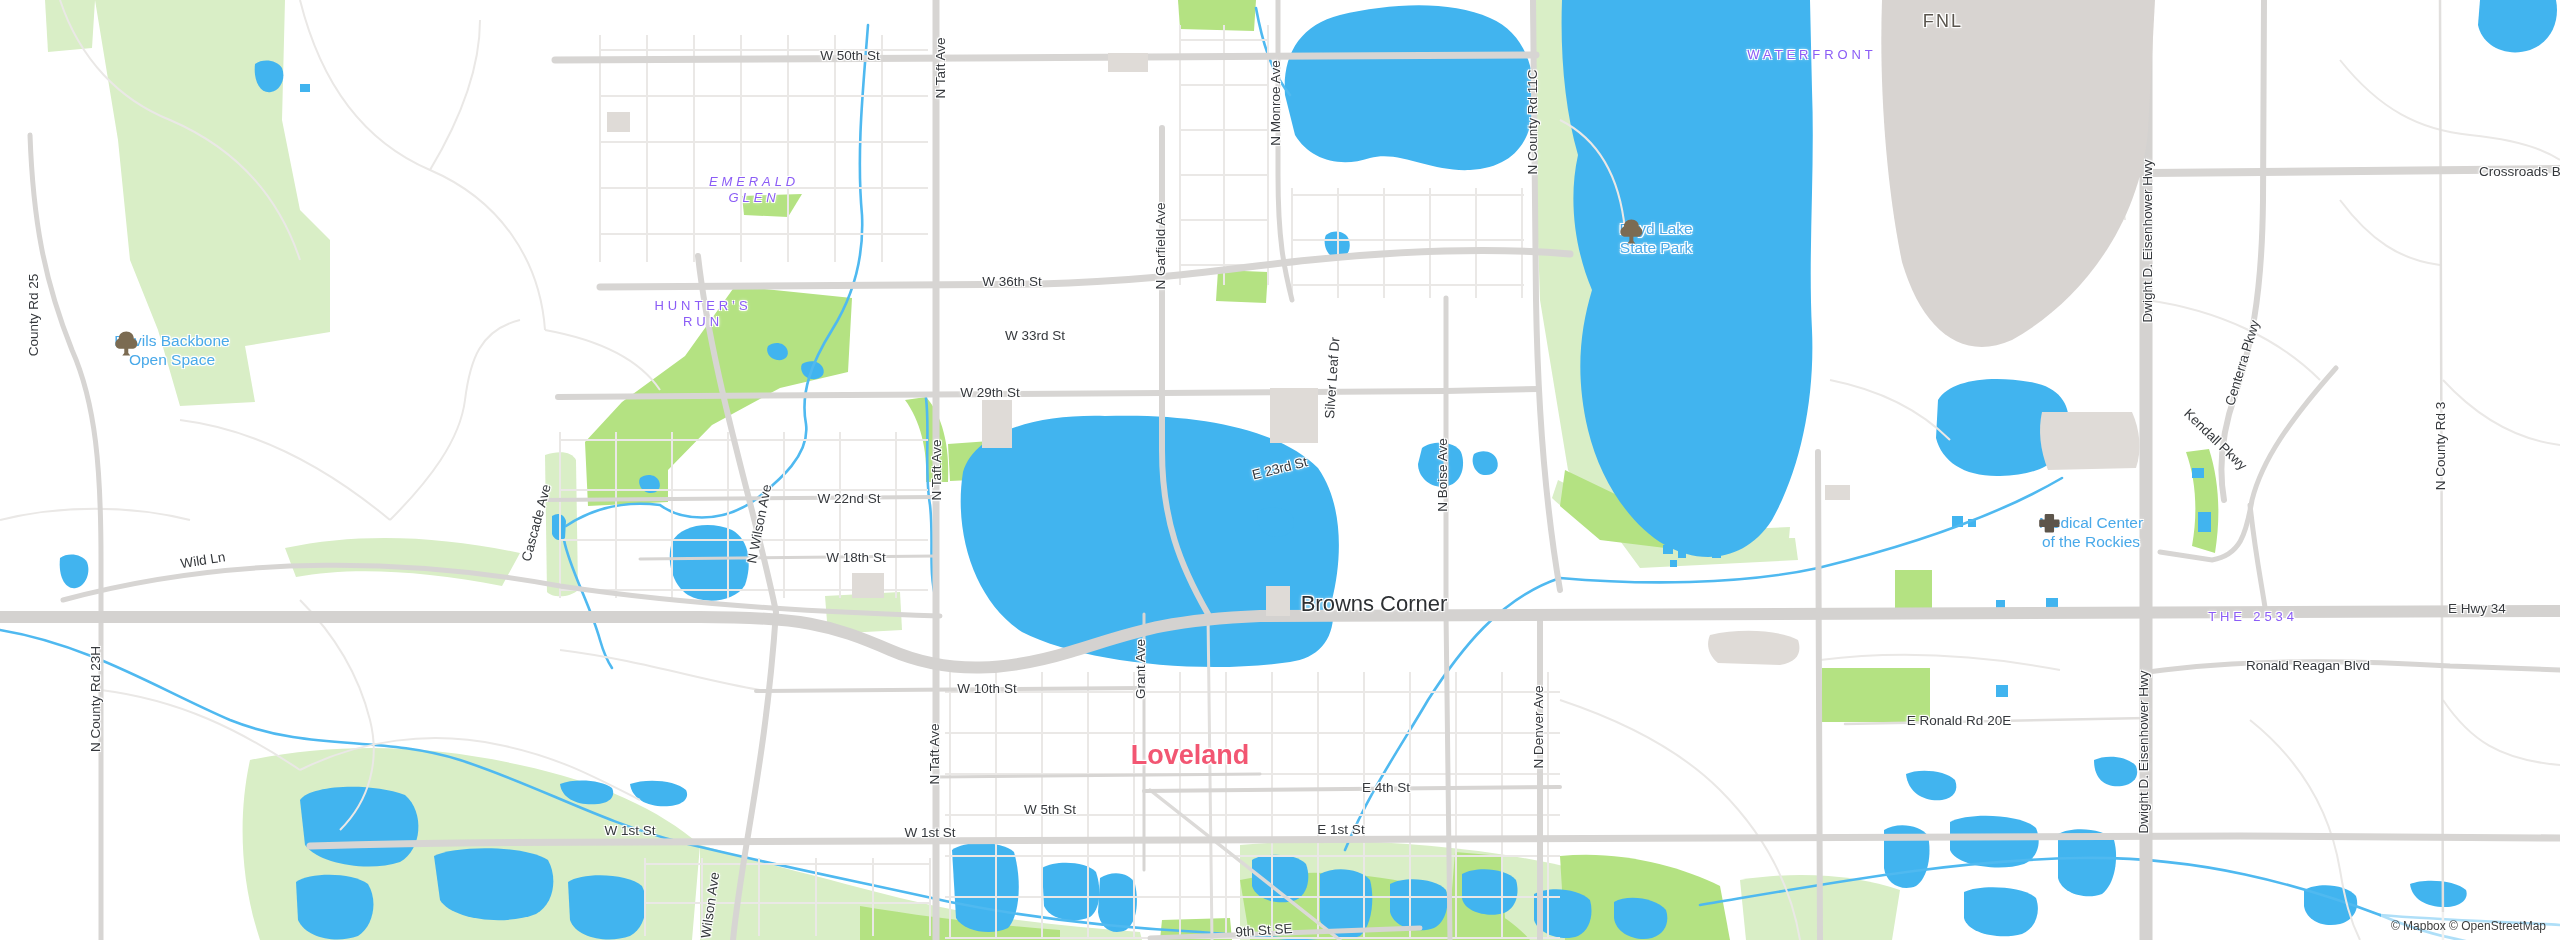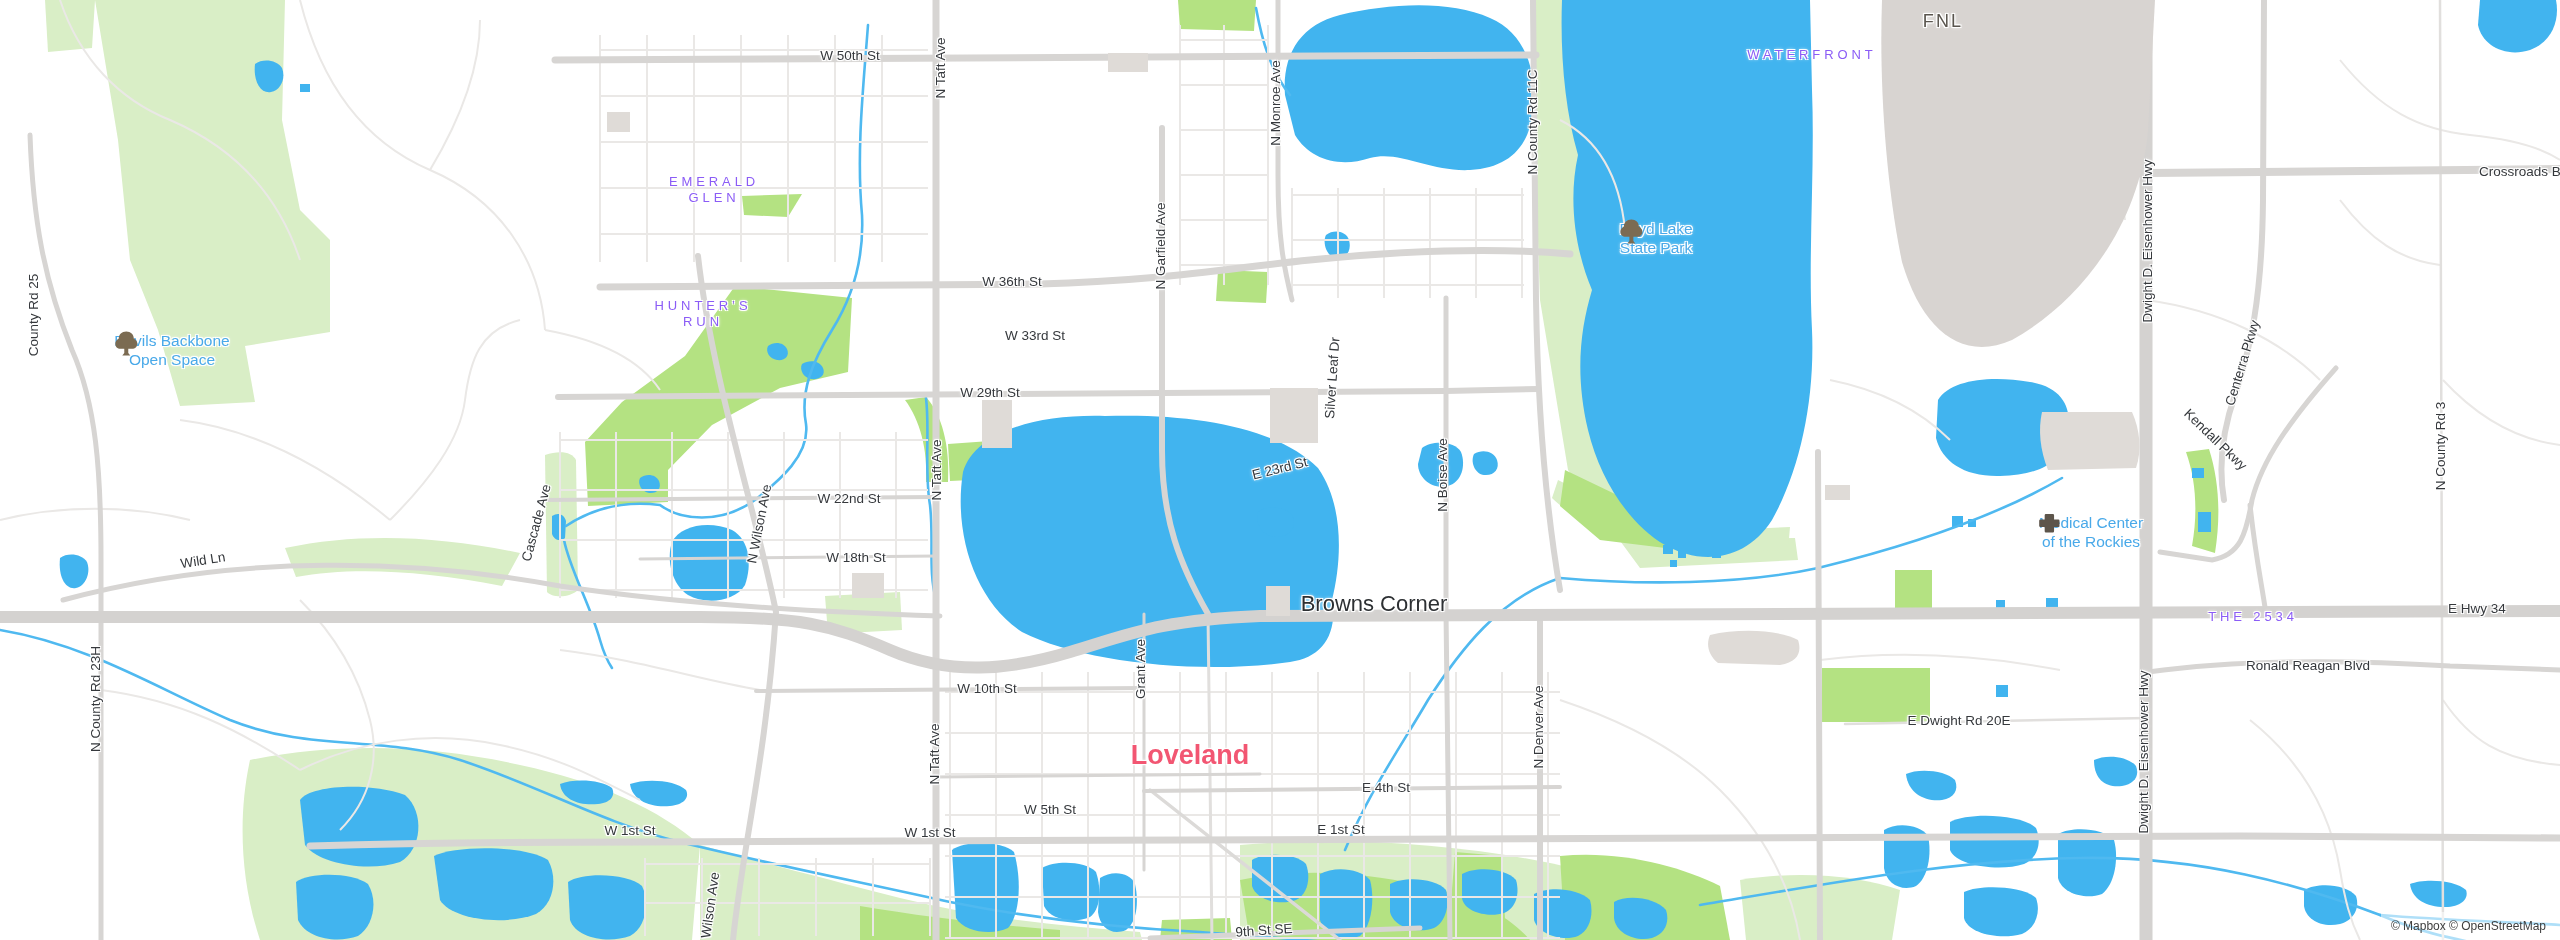--- a/index.html
+++ b/index.html
@@ -229,34 +229,34 @@
       <div class="lbl k-street" style="left: 203px; top: 561px; --r: -9deg;"><span>Wild Ln</span></div>
       <div class="lbl k-street" style="left: 34px; top: 315px; --r: -90deg;"><span>County Rd 25</span></div>
       <div class="lbl k-street" style="left: 96px; top: 699px; --r: -90deg;"><span>N County Rd 23H</span></div>
       <div class="lbl k-street" style="left: 2148px; top: 241px; --r: -90deg;"><span>Dwight D. Eisenhower Hwy</span></div>
       <div class="lbl k-street" style="left: 2144px; top: 752px; --r: -90deg;"><span>Dwight D. Eisenhower Hwy</span></div>
       <div class="lbl k-street" style="left: 2243px; top: 363px; --r: -73deg;"><span>Centerra Pkwy</span></div>
       <div class="lbl k-street" style="left: 2215px; top: 440px; --r: 44deg;"><span>Kendall Pkwy</span></div>
       <div class="lbl k-street" style="left: 2441px; top: 446px; --r: -90deg;"><span>N County Rd 3</span></div>
       <div class="lbl k-street" style="left: 2477px; top: 609px; --r: 0deg;"><span>E Hwy 34</span></div>
       <div class="lbl k-street" style="left: 2308px; top: 666px; --r: 0deg;"><span>Ronald Reagan Blvd</span></div>
-      <div class="lbl k-street" style="left: 1959px; top: 721px; --r: 0deg;"><span>E Dwight Rd 20E</span></div>
+      <div class="lbl k-street" style="left: 1959px; top: 721px; --r: 0deg;"><span>E Ronald Rd 20E</span></div>
       <div class="lbl k-street" style="left: 987px; top: 689px; --r: 0deg;"><span>W 10th St</span></div>
       <div class="lbl k-street" style="left: 1141px; top: 669px; --r: -90deg;"><span>Grant Ave</span></div>
       <div class="lbl k-street" style="left: 1050px; top: 774px; margin-top: 36px; --r: 0deg;"><span>W 5th St</span></div>
       <div class="lbl k-street" style="left: 1386px; top: 788px; --r: 0deg;"><span>E 4th St</span></div>
       <div class="lbl k-street" style="left: 1539px; top: 727px; --r: -90deg;"><span>N Denver Ave</span></div>
       <div class="lbl k-street" style="left: 630px; top: 831px; --r: 0deg;"><span>W 1st St</span></div>
       <div class="lbl k-street" style="left: 930px; top: 833px; --r: 0deg;"><span>W 1st St</span></div>
       <div class="lbl k-street" style="left: 1341px; top: 830px; --r: 0deg;"><span>E 1st St</span></div>
       <div class="lbl k-street" style="left: 935px; top: 754px; --r: -90deg;"><span>N Taft Ave</span></div>
       <div class="lbl k-street" style="left: 710px; top: 912px; --r: -82deg;"><span>N Wilson Ave</span></div>
       <div class="lbl k-street" style="left: 1264px; top: 931px; --r: -4deg;"><span>9th St SE</span></div>
       <div class="lbl k-street anchor-left" style="left: 2479px; top: 172px; --r: 0deg;"><span>Crossroads Blvd</span></div>
-      <div class="lbl k-hood" style="left: 714px; top: 190px; --r: 0deg;"><span>EMERALD
+      <div class="lbl k-hood" style="left: 754px; top: 190px; font-style: italic; --r: 0deg;"><span>EMERALD
 GLEN</span></div>
       <div class="lbl k-hood" style="left: 703px; top: 314px; --r: 0deg;"><span>HUNTER’S
 RUN</span></div>
       <div class="lbl k-hood" style="left: 1812px; top: 55px; --r: 0deg;"><span>WATERFRONT</span></div>
       <div class="lbl k-hood" style="left: 2253px; top: 617px; --r: 0deg;"><span>THE 2534</span></div>
       <div class="lbl k-park" style="left: 172px; top: 350px; --r: 0deg;"><span class="icn"><svg width="24" height="26" viewBox="0 0 24 26">
             <path d="M12,1 C7.5,1 4.5,4 4.5,8 C2.5,9 1,11 1,13.2 C1,16.2 3.2,18.2 6.2,18.2 L10,18.2 L10,22.5 L8,24.8 L16,24.8 L14,22.5 L14,18.2 L17.8,18.2 C20.8,18.2 23,16.2 23,13.2 C23,11 21.5,9 19.5,8 C19.5,4 16.5,1 12,1 Z" fill="#7b6b52"></path>
           </svg></span><span>Devils Backbone
 Open Space</span></div>
       <div class="lbl k-park" style="left: 1656px; top: 238px; --r: 0deg;"><span class="icn"><svg width="24" height="26" viewBox="0 0 24 26">

